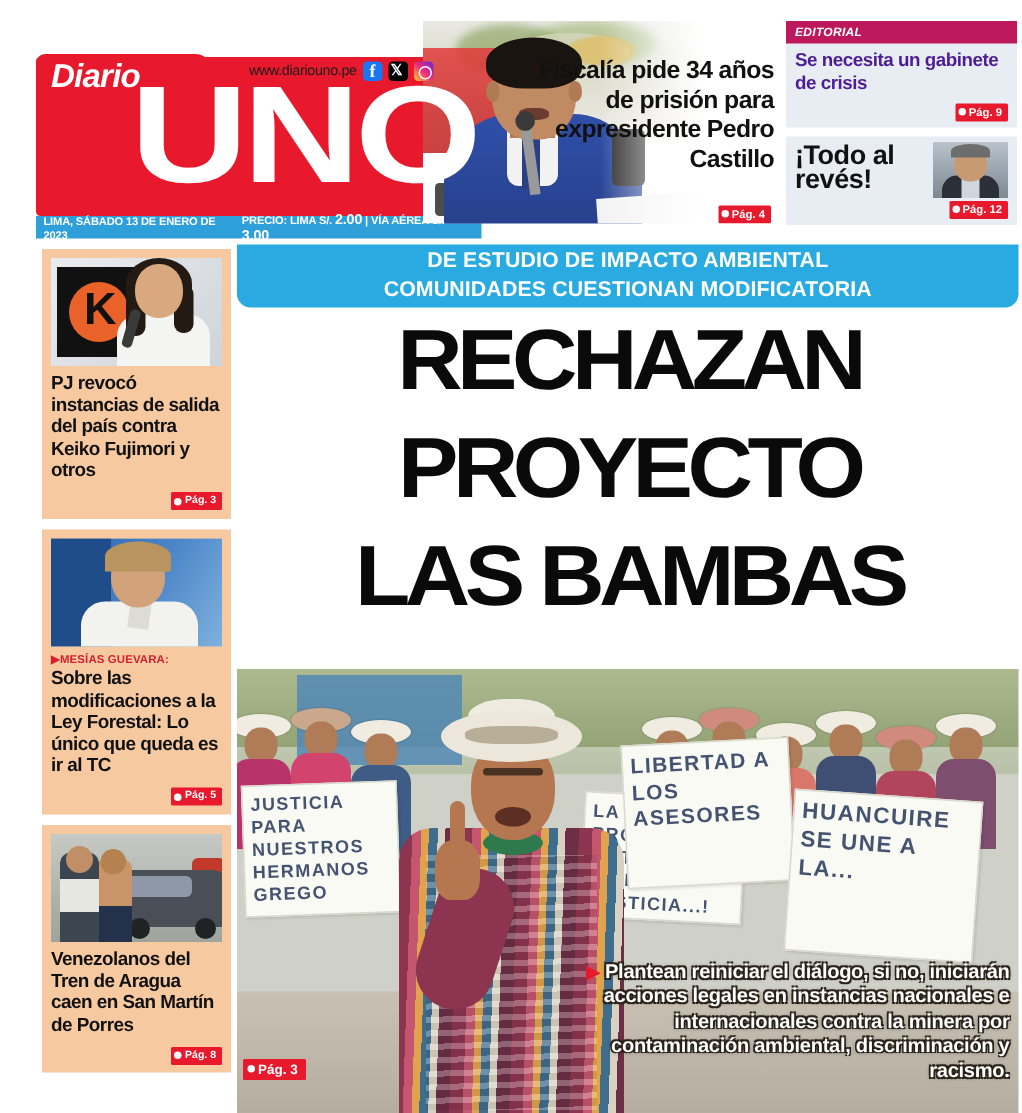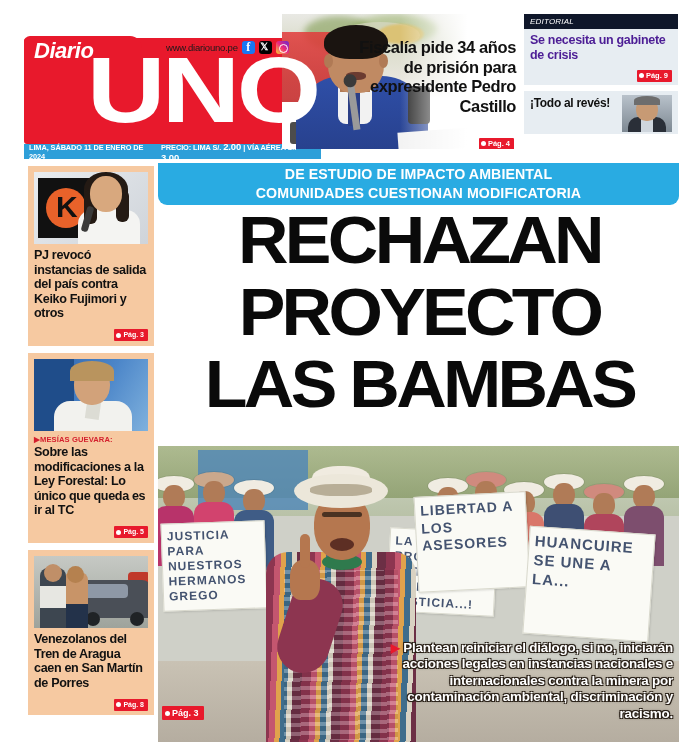--- a/index.html
+++ b/index.html
@@ -95,28 +95,28 @@
     background:#e8192c; color:#fff; font-size:7.5px; font-weight:bold;
     padding:1px 4px 1px 2px; border-radius:1px; line-height:10px;
   }
   .pag-dot { width:5px; height:5px; border-radius:50%; background:#fff; display:inline-block; }
   .castillo-pag { position:absolute; right:6px; top:118px; }
 
   
   .edcol { position:absolute; left:524px; top:14px; width:154px; height:140px; }
   .edbox { position:relative; width:154px; background:#e7edf2; margin-bottom:6px; }
   .edbox-head {
-    background:#0f172a; color:#fff; font-size:8px; font-weight:normal;
+    background:#be185d; color:#fff; font-size:8px; font-weight:bold;
     font-style:italic; padding:3px 6px; letter-spacing:0.2px;
   }
   .edbox-body { padding:4px 6px 3px 6px; position:relative; }
   .edbox-title { font-size:12.5px; font-weight:bold; color:#4c1d95; line-height:14.5px; letter-spacing:-0.3px; }
   .edbox-pag { text-align:right; margin-top:2px; }
   .ed2 { position:relative; }
-  .ed2-title { font-size:12px; font-weight:bold; color:#111; line-height:16px; letter-spacing:-0.3px; width:84px; }
+  .ed2-title { font-size:18px; font-weight:bold; color:#111; line-height:16px; letter-spacing:-0.3px; width:84px; }
   .columnist {
     position:absolute; right:6px; top:4px; width:50px; height:37px;
     background:#8d9aa6; overflow:hidden;
   }
   .col-bg { position:absolute; inset:0; background:linear-gradient(180deg,#b9c2cb,#7d8892); }
   .col-head { position:absolute; left:14px; top:3px; width:22px; height:23px; background:#c79a74; border-radius:50% 50% 46% 46%; }
   .col-hair { position:absolute; left:12px; top:1px; width:26px; height:9px; background:#6d6d6d; border-radius:50% 50% 0 0; }
   .col-body { position:absolute; left:6px; top:22px; width:38px; height:18px; background:#2a2f38; border-radius:10px 10px 0 0; }
   .col-shirt { position:absolute; left:19px; top:24px; width:12px; height:16px; background:#cfd6dd; }
 
@@ -126,21 +126,21 @@
     background:#29abe2; border-radius:0 0 9px 9px;
     color:#fff; text-align:center; font-weight:bold;
     font-size:14.2px; line-height:19px; letter-spacing:0.1px;
     padding-top:2px;
   }
   .kicker span { display:block; }
 
   .headline {
     position:absolute; left:160px; top:204px; width:519px; z-index:6;
     color:#0a0a0a; font-weight:bold; text-align:center;
-    font-size:66px; line-height:72px; letter-spacing:-3.5px;
+    font-size:57px; line-height:72px; letter-spacing:-3.5px;
     font-family:"Liberation Sans", sans-serif;
   }
   .hl-line { display:block; transform:scaleX(1.06); transform-origin:center; white-space:nowrap; }
 
   
   .mainphoto { position:absolute; left:158px; top:446px; width:521px; height:296px; overflow:hidden; background:#cfd0c8; }
   .mp-sky { position:absolute; left:0; top:0; width:521px; height:70px; background:linear-gradient(180deg,#cfd6c4,#b9c2a8); }
   .mp-green { position:absolute; left:0; top:0; width:521px; height:52px; background:linear-gradient(180deg,#9bab74,#7d9158); opacity:.65; }
   .mp-blue-gate { position:absolute; left:40px; top:4px; width:110px; height:60px; background:#4d86b8; opacity:.8; }
   .mp-ground { position:absolute; left:0; top:215px; width:521px; height:81px; background:linear-gradient(180deg,#c9c2b4,#b5ada0); }
@@ -256,21 +256,21 @@
       <div class="uno-text">UNO</div>
 
       <div class="web-line">
         <span class="web-url">www.diariouno.pe</span>
         <span class="soc soc-fb"></span>
         <span class="soc soc-x"></span>
         <span class="soc soc-ig"></span>
       </div>
 
       <div class="date-bar">
-        <span>LIMA, SÁBADO 11 DE ENERO DE 2024</span>
+        <span>LIMA, SÁBADO 13 DE ENERO DE 2023</span>
         <span>
           <span>PRECIO: LIMA S/.</span>
           <span class="price-big">2.00</span>
           <span>| VÍA AÉREA S/.</span>
           <span class="price-big">3.00</span>
         </span>
       </div>
     </div>
 
     <div class="castillo">

